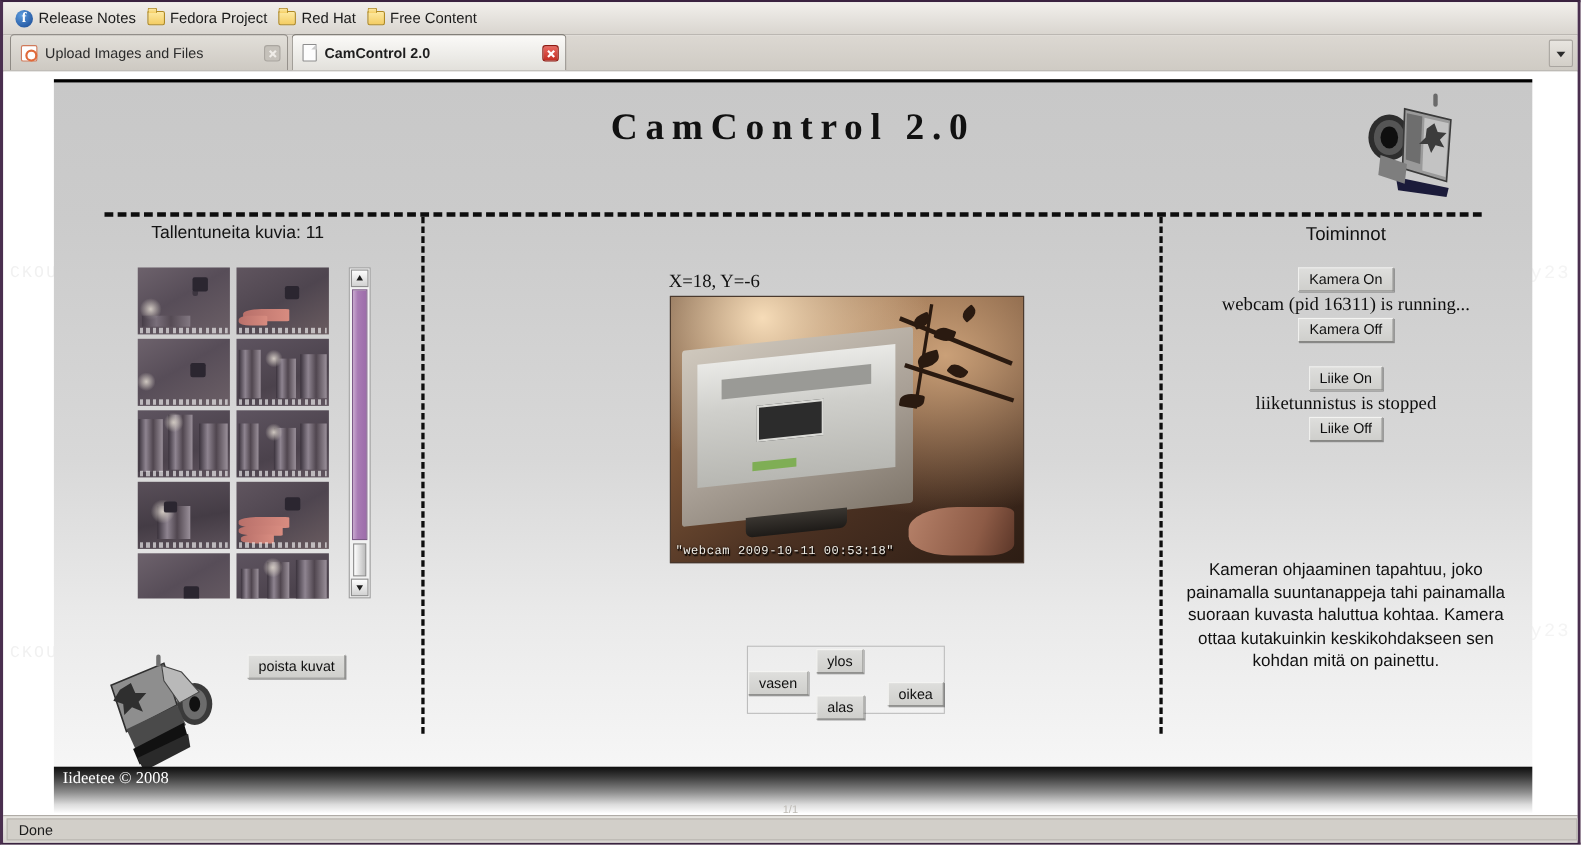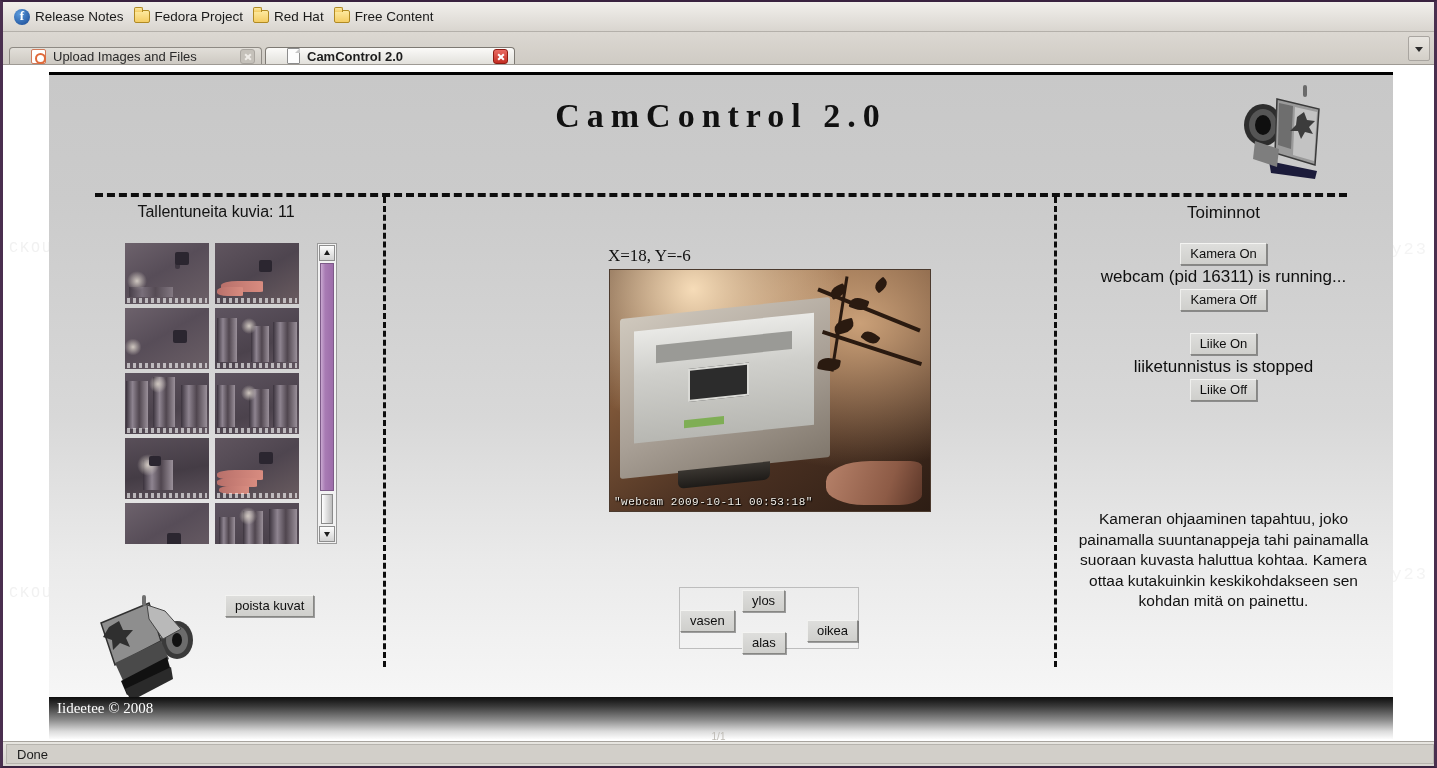--- a/index.html
+++ b/index.html
@@ -59,22 +59,22 @@
 
   
   #tabstrip {
     position: absolute; top: 30px; left: 0; right: 0; height: 33px;
     background: linear-gradient(to bottom, #dcd8d2 0%, #cfcbc4 100%);
     border-bottom: 1px solid #9e9a94;
     display: flex; align-items: flex-end; padding-left: 6px;
   }
   .tab {
     display: flex; align-items: center; gap: 7px;
-    height: 17px; margin-right: 3px;
-    padding: 0 6px 0 21px;
+    height: 33px; margin-right: 3px;
+    padding: 0 6px 0 9px;
     border: 1px solid #8e8a84; border-bottom: none;
     border-radius: 4px 4px 0 0;
     font-size: 13px; color: #1d1d1d; white-space: nowrap;
     cursor: default;
   }
   .tab.inactive {
     width: 253px;
     background: linear-gradient(to bottom, #e2dfd9 0%, #cdc9c2 100%);
     color: #2a2a2a;
   }
@@ -340,21 +340,21 @@
   #btn-oikea { right: 0px;  top: 32px; }
   #btn-alas  { left: 62px;  top: 44px; }
 
   
   #col-right {
     position: absolute; left: 1005px; top: 128px; width: 339px; height: 500px;
   }
   #fn-title { text-align: center; font-size: 17px; color: #111; margin-top: 0; }
   .fn-block { text-align: center; }
   .fn-status {
-    font-family: Liberation Sans, sans-serif; font-size: 17px; color: #0f0f0f;
+    font-family: Liberation Serif, serif; font-size: 17px; color: #0f0f0f;
     margin: 2px 0;
   }
   #helptext {
     position: absolute; left: 8px; right: 8px; top: 290px;
     text-align: center; font-size: 15.5px; line-height: 1.33; color: #111;
   }
   #helptext p { margin: 16px; }
   #helptext p.second { margin-top: 19px; }
 
   

